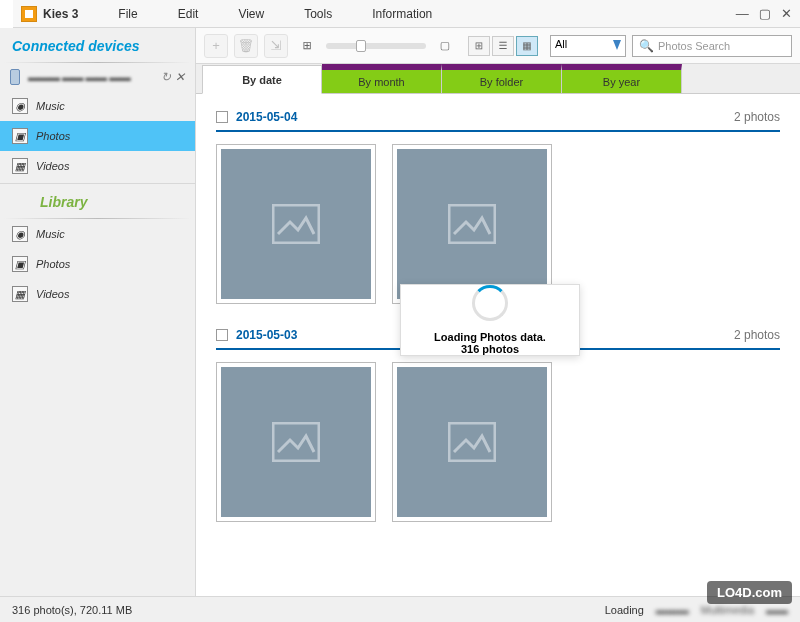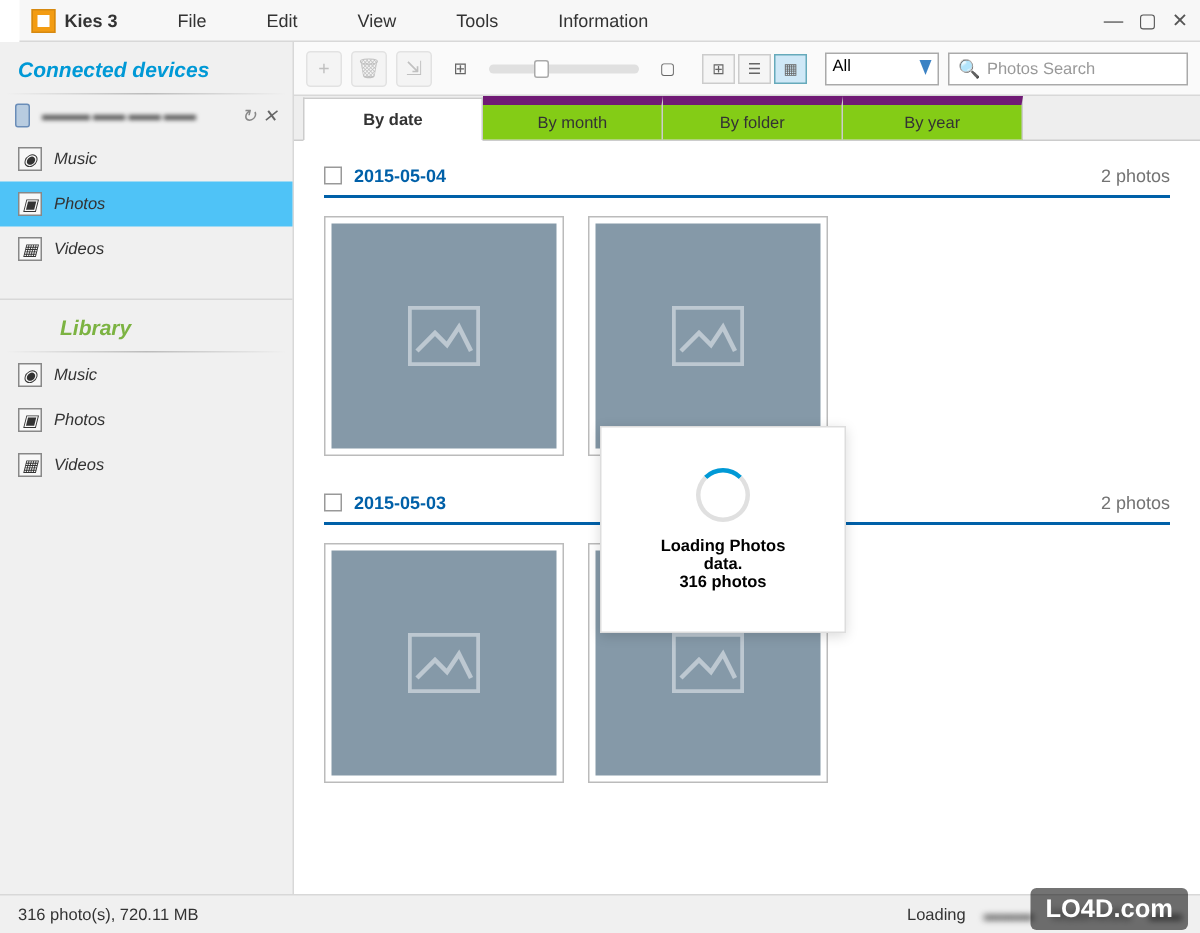--- a/index.html
+++ b/index.html
@@ -12,21 +12,21 @@
 .menu-items { display: flex; gap: 40px; color: #333; }
 .menu-item { cursor: default; }
 .window-controls { margin-left: auto; display: flex; gap: 10px; color: #555; font-size: 13px; }
 .window-controls span { cursor: default; }
 
 .container { display: flex; height: 568px; }
 
 .sidebar { width: 196px; background: #f0f0f0; border-right: 1px solid #d8d8d8; font-style: italic; }
 .sb-header { font-weight: bold; font-size: 14px; padding: 10px 12px 8px; }
 .sb-header.connected { color: #0099d6; }
-.sb-header.library { color: #7cb342; border-top: 1px solid #d8d8d8; margin-top: 18px; padding-left: 40px; }
+.sb-header.library { color: #7cb342; border-top: 1px solid #d8d8d8; margin-top: 2px; padding-left: 40px; }
 .sb-sep { height: 1px; background: linear-gradient(to right, transparent, #bbb, transparent); margin: 0 4px; }
 .sb-device { display: flex; align-items: center; padding: 6px 10px; font-size: 11px; color: #333; }
 .sb-device .phone-icon { width: 10px; height: 16px; border: 1px solid #6a8db8; border-radius: 2px; background: #b8cce0; margin-right: 8px; }
 .sb-device .blur { filter: blur(1.5px); color: #555; font-weight: bold; letter-spacing: -0.5px; }
 .sb-device .refresh { margin-left: auto; color: #888; font-size: 12px; }
 .sb-device .close { color: #666; font-size: 12px; margin-left: 4px; }
 .sb-item { display: flex; align-items: center; padding: 7px 12px; font-size: 11px; color: #333; cursor: default; }
 .sb-item.selected { background: #4fc3f7; }
 .sb-icon { width: 16px; height: 16px; margin-right: 8px; display: inline-flex; align-items: center; justify-content: center; border: 1px solid #888; background: #f8f8f8; }
 
@@ -55,29 +55,29 @@
 .content { flex: 1; overflow: hidden; padding: 12px 20px; position: relative; }
 .date-row { display: flex; align-items: center; font-size: 12px; padding: 4px 0 6px; border-bottom: 2px solid #0060a8; margin-bottom: 12px; }
 .date-check { width: 12px; height: 12px; border: 1px solid #999; margin-right: 8px; background: #fff; }
 .date-label { color: #0060a8; font-weight: bold; }
 .date-count { margin-left: auto; color: #737373; }
 .thumbs { display: flex; gap: 16px; margin-bottom: 20px; }
 .thumb { width: 160px; height: 160px; border: 1px solid #bbb; padding: 4px; }
 .thumb-inner { width: 100%; height: 100%; background: #8599a8; display: flex; align-items: center; justify-content: center; }
 .placeholder-svg { opacity: 0.7; }
 
-.loading-overlay { position: absolute; left: 400px; top: 284px; width: 164px; background: #fff; border: 1px solid #ddd; box-shadow: 0 2px 8px rgba(0,0,0,0.15); padding: 27px; text-align: center; font-size: 11px; z-index: 5; }
+.loading-overlay { position: absolute; left: 400px; top: 284px; width: 180px; background: #fff; border: 1px solid #ddd; box-shadow: 0 2px 8px rgba(0,0,0,0.15); padding: 0; text-align: center; font-size: 11px; z-index: 5; }
 .spinner { width: 36px; height: 36px; border: 3px solid #e0e0e0; border-top-color: #0099d6; border-radius: 50%; margin: 0 auto 10px; }
 .loading-overlay .bold { font-weight: bold; }
 
 .statusbar { height: 26px; background: #f0f0f0; border-top: 1px solid #d8d8d8; display: flex; align-items: center; padding: 0 12px; font-size: 11px; color: #333; }
 .statusbar .right { margin-left: auto; display: flex; align-items: center; gap: 12px; }
 .blurred { filter: blur(2px); color: #555; }
 
-.watermark { position: absolute; right: 8px; bottom: 2px; background: rgba(0,0,0,0.55); color: #fff; font-size: 17px; padding: 4px 10px; border-radius: 4px; font-weight: bold; z-index: 10; }
+.watermark { position: absolute; right: 8px; bottom: 18px; background: rgba(0,0,0,0.55); color: #fff; font-size: 13px; padding: 4px 10px; border-radius: 4px; font-weight: bold; z-index: 10; }
 </style>
 </head>
 <body>
 
 <div class="titlebar">
   <span class="app-icon"></span>
   <span class="app-title">Kies 3</span>
   <div class="menu-items">
     <span class="menu-item">File</span>
     <span class="menu-item">Edit</span>

